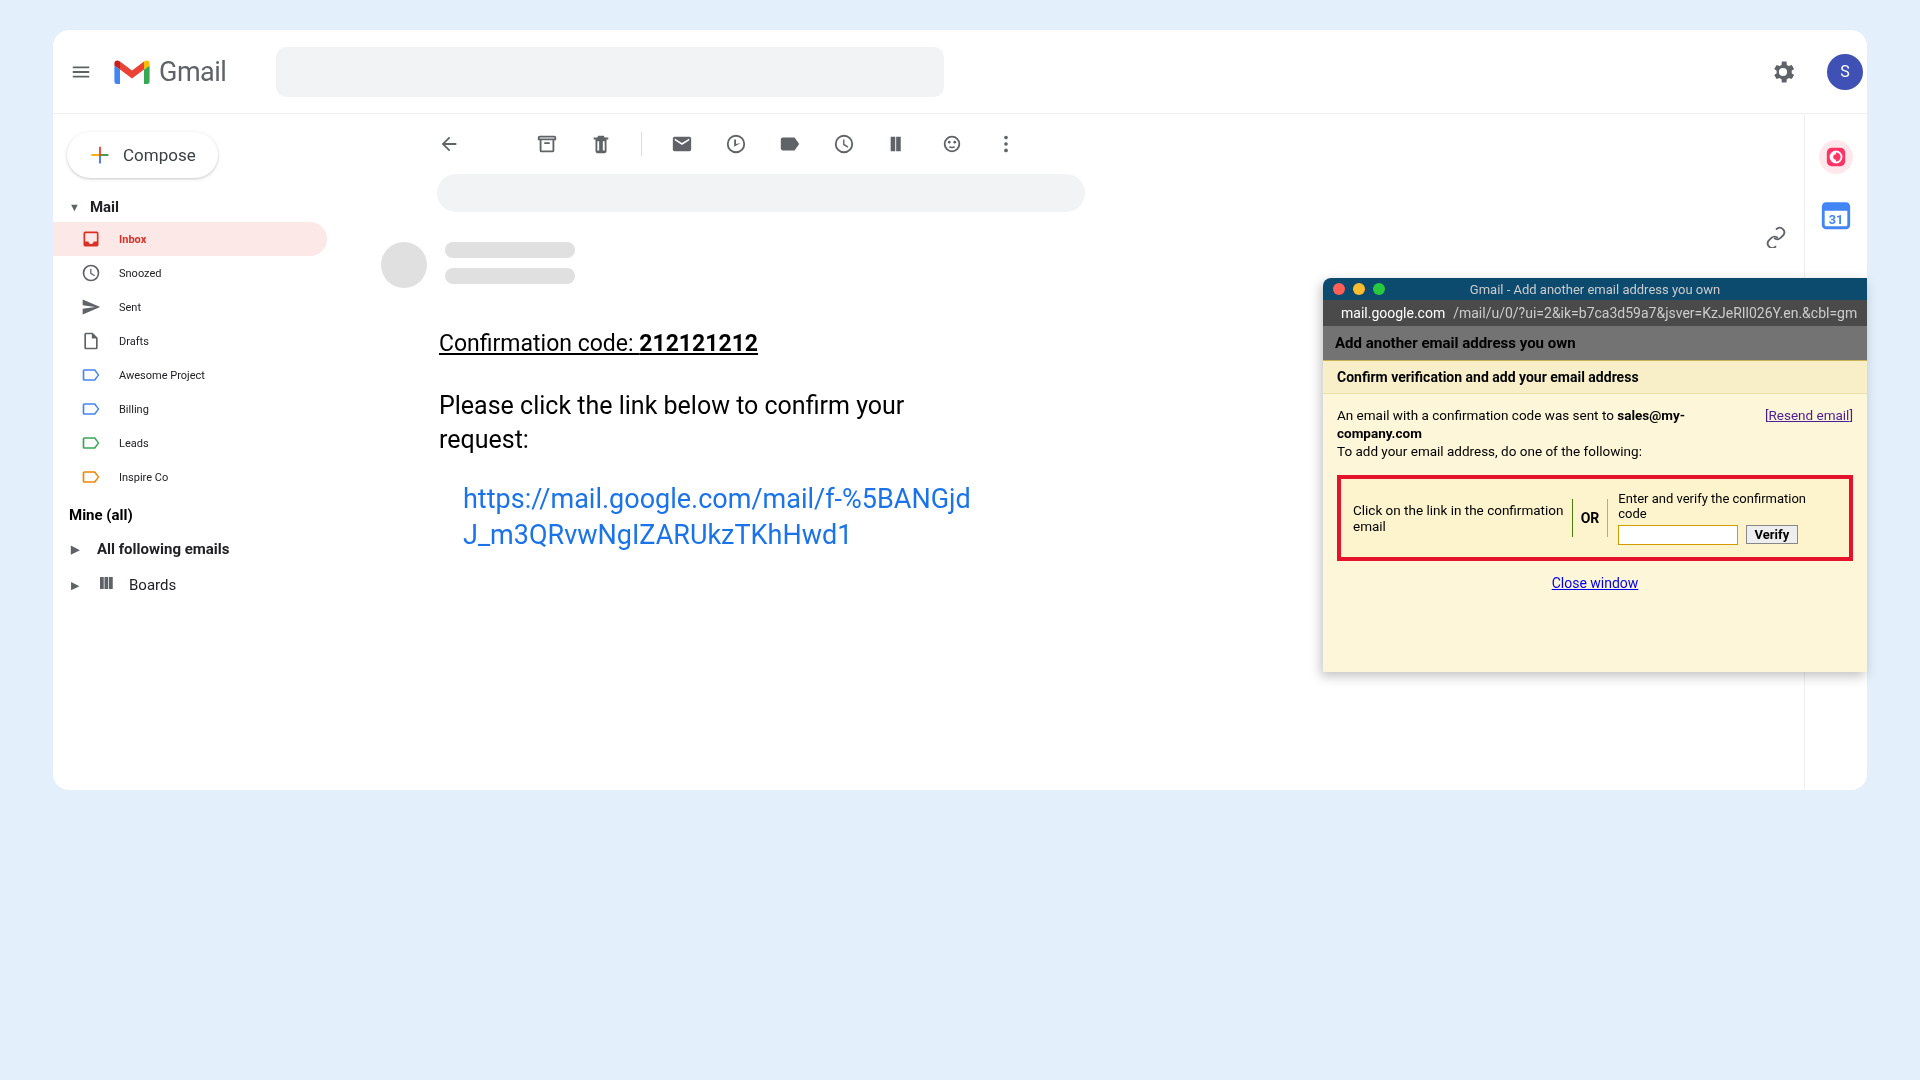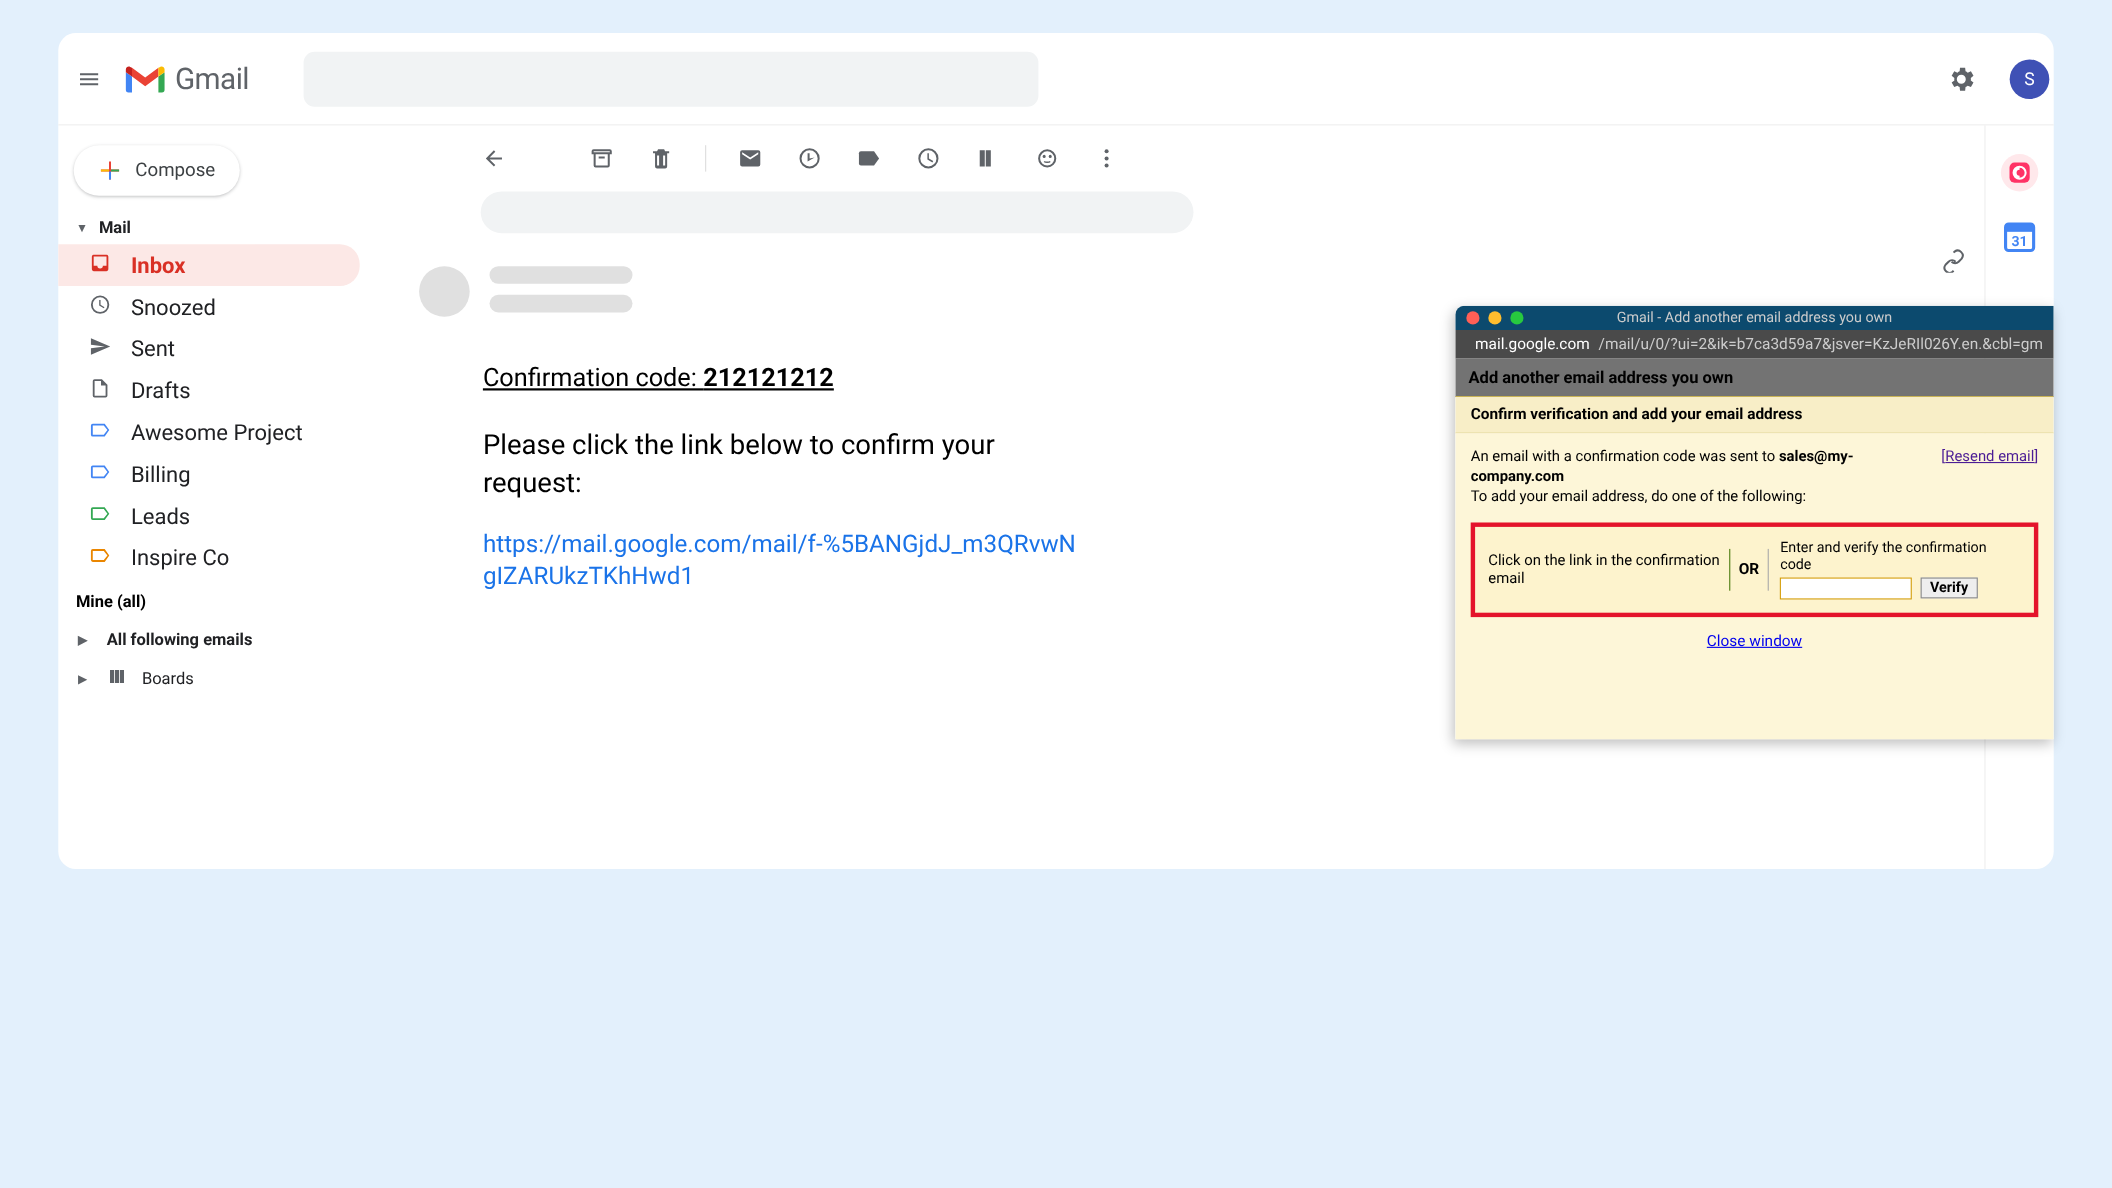--- a/index.html
+++ b/index.html
@@ -15,21 +15,21 @@
 .header-right { margin-left: auto; display: flex; align-items: center; gap: 30px; }
 .settings-icon { width: 28px; height: 28px; cursor: pointer; }
 .settings-icon svg { fill: #5f6368; }
 .avatar { width: 36px; height: 36px; border-radius: 50%; background: #3f51b5; color: #fff; display: flex; align-items: center; justify-content: center; font-size: 16px; cursor: pointer; }
 .body-row { display: flex; height: calc(100% - 84px); }
 .sidebar { width: 286px; padding-top: 12px; flex-shrink: 0; }
 .compose { margin: 6px 0 14px 14px; display: inline-flex; align-items: center; gap: 12px; padding: 12px 22px; border-radius: 28px; box-shadow: 0 1px 3px rgba(60,64,67,.3); cursor: pointer; font-size: 17px; color: #3c4043; background: #fff; }
 .compose svg { width: 22px; height: 22px; }
 .section-label { display: flex; align-items: center; gap: 10px; padding: 6px 0 6px 16px; font-weight: 700; color: #202124; font-size: 15px; }
 .section-label .arrow { font-size: 11px; color: #5f6368; }
-.nav-item { display: flex; gap: 18px; padding: 7px 0 7px 28px; font-size: 20px; color: #202124; cursor: pointer; border-radius: 0 18px 18px 0; margin-right: 12px; }
+.nav-item { display: flex; align-items: center; gap: 18px; padding: 7px 0 7px 28px; font-size: 11px; color: #202124; cursor: pointer; border-radius: 0 18px 18px 0; margin-right: 12px; }
 .nav-item.active { background: #fce8e6; color: #d93025; font-weight: 700; }
 .nav-item .ic { width: 20px; height: 20px; display: flex; align-items: center; justify-content: center; }
 .nav-item .ic svg { width: 20px; height: 20px; fill: #5f6368; }
 .nav-item.active .ic svg { fill: #d93025; }
 .nav-item.folder .ic svg { fill: #4285f4; }
 .nav-item.folder.green .ic svg { fill: #34a853; }
 .mine-label { padding: 12px 0 8px 16px; font-weight: 700; font-size: 15px; }
 .sub-item { display: flex; align-items: center; gap: 14px; padding: 8px 0 8px 18px; font-size: 15px; color: #202124; cursor: pointer; }
 .sub-item .arrow { font-size: 11px; color: #5f6368; width: 12px; }
 .sub-item.bold { font-weight: 700; }
@@ -42,21 +42,21 @@
 .sender-row { display: flex; align-items: flex-start; gap: 18px; margin: 30px 0 0 42px; }
 .sender-avatar { width: 46px; height: 46px; border-radius: 50%; background: #e0e0e0; }
 .skel-lines { display: flex; flex-direction: column; gap: 10px; }
 .skel1, .skel2 { height: 16px; background: #e0e0e0; border-radius: 8px; }
 .skel1 { width: 130px; }
 .skel2 { width: 130px; }
 .email-body { margin: 42px 0 0 100px; max-width: 540px; }
 .conf-code { font-size: 23px; text-decoration: underline; font-weight: 400; margin-bottom: 32px; }
 .conf-code strong { font-weight: 700; }
 .body-text { font-size: 25px; line-height: 1.35; margin-bottom: 24px; }
-.link-text { font-size: 22px; color: #1a73e8; line-height: 1.35; word-break: break-all; cursor: pointer; }
+.link-text { font-size: 27px; color: #1a73e8; line-height: 1.35; word-break: break-all; cursor: pointer; margin-left: 24px; }
 .right-rail { width: 62px; display: flex; flex-direction: column; align-items: center; gap: 24px; padding-top: 26px; }
 .rail-icon { width: 34px; height: 34px; border-radius: 50%; display: flex; align-items: center; justify-content: center; cursor: pointer; }
 .rail-icon.g { background: #ffe8eb; }
 .rail-icon.g svg { width: 22px; height: 22px; }
 .rail-icon.cal { }
 .link-chain { position: absolute; top: 196px; right: 80px; }
 .link-chain svg { width: 22px; height: 22px; fill: #5f6368; }
 .popup { position: absolute; top: 248px; right: 0; width: 544px; height: 394px; box-shadow: -2px 4px 12px rgba(0,0,0,.25); border-radius: 8px 0 0 0; overflow: hidden; }
 .pop-title { background: #0c4a6e; color: #ccc; font-size: 13px; height: 22px; display: flex; align-items: center; justify-content: center; position: relative; }
 .traffic { position: absolute; left: 10px; display: flex; gap: 8px; }

